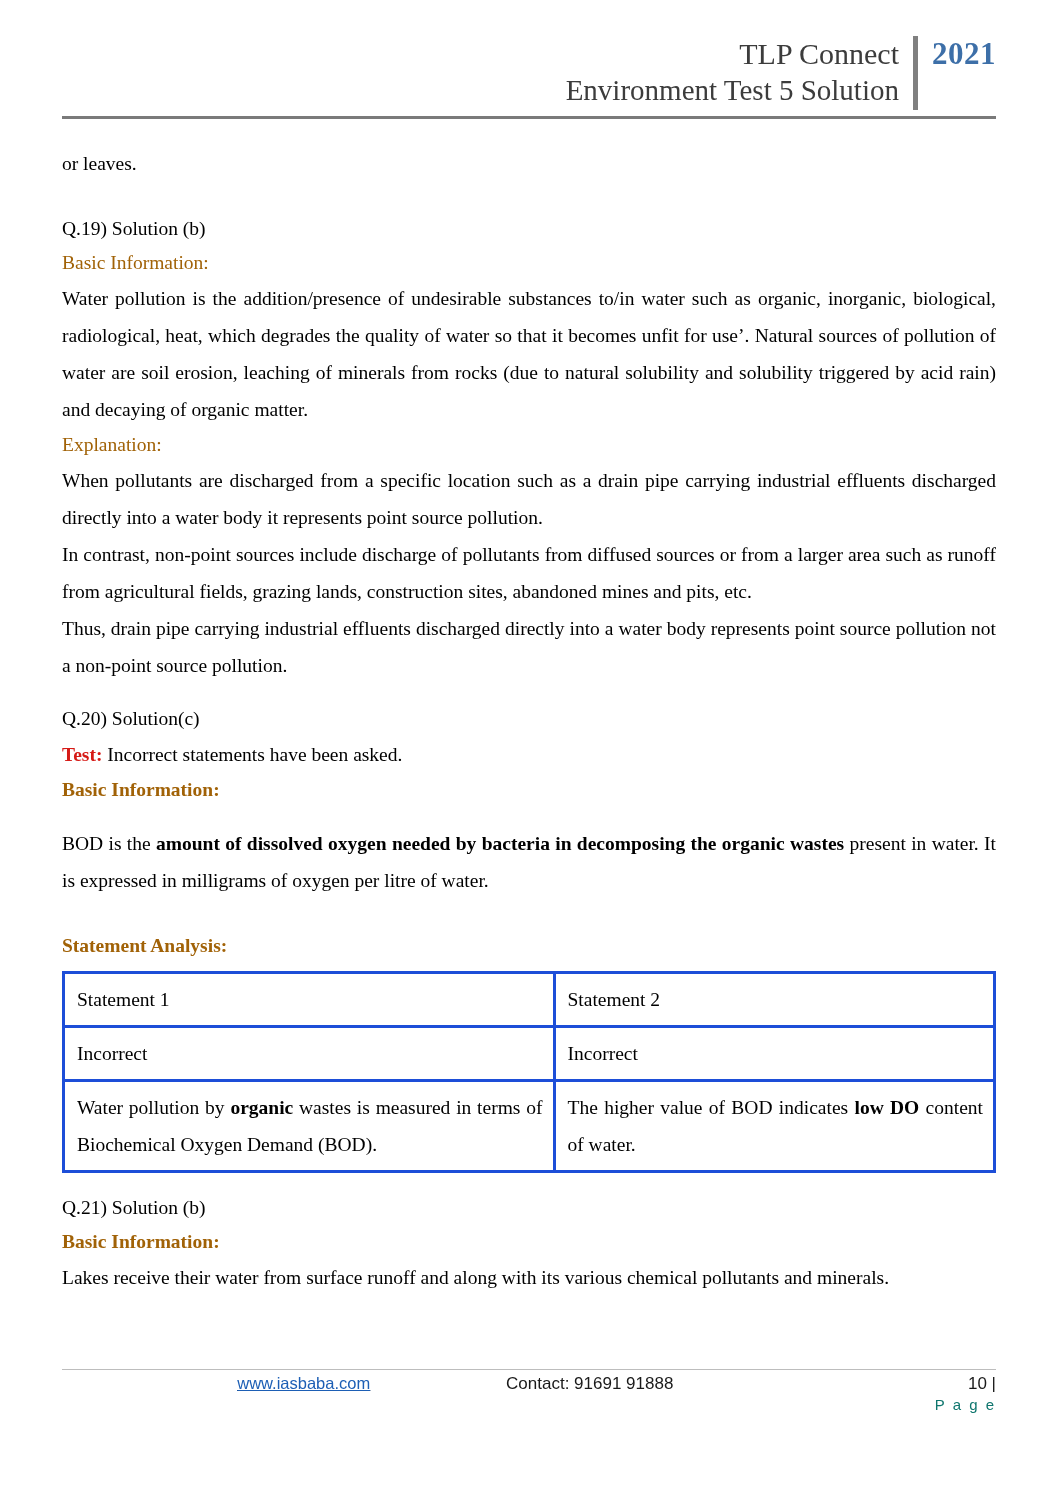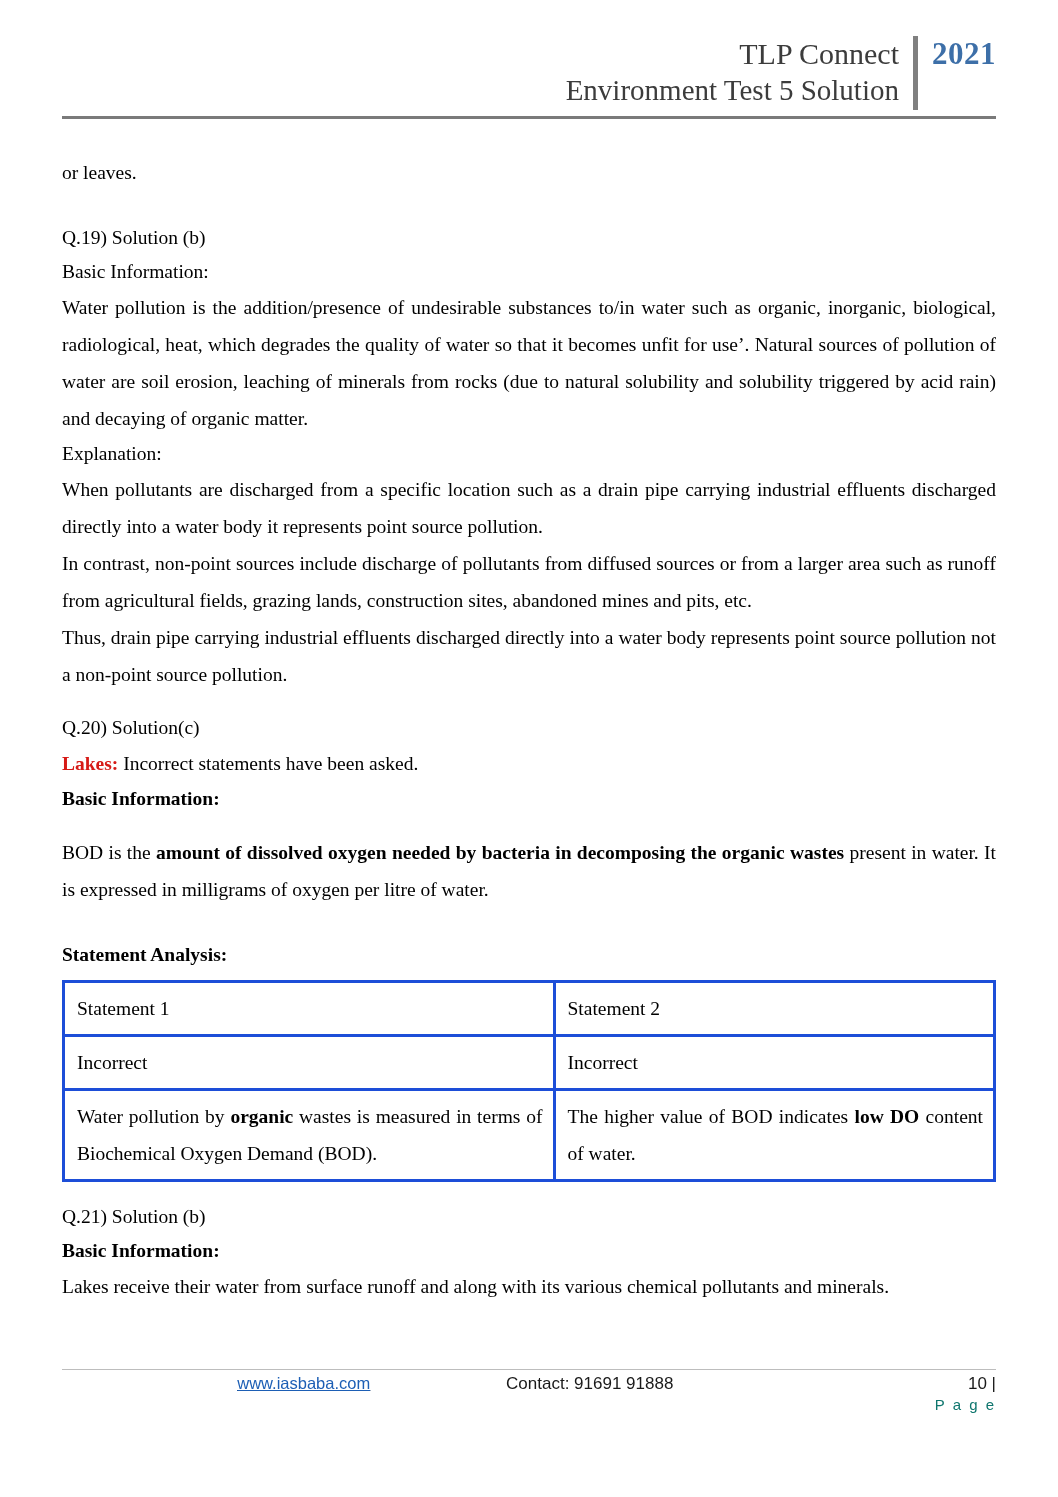--- a/index.html
+++ b/index.html
@@ -64,38 +64,38 @@
     letter-spacing: 0.5px;
   }
   .header-rule {
     margin: 6px 62px 0 62px;
     border-top: 3px solid #7a7a7a;
   }
 
   
   .content {
     padding: 0 62px;
-    margin-top: 35px;
+    margin-top: 26px;
   }
   p {
     margin: 0;
     font-size: 19.5px;
     line-height: 37px;
     text-align: justify;
   }
   p.nojustify { text-align: left; }
   .spacer-sm { height: 18px; }
   .spacer-md { height: 30px; }
 
   .qhead {
     font-size: 19.5px;
     line-height: 34px;
   }
   .redhead {
-    color: #000000;
+    color: #a16207;
     font-size: 19.5px;
     line-height: 34px;
   }
   .redhead.bold { font-weight: bold; }
   .red-inline { color: #d61a16; font-weight: bold; }
   b { font-weight: bold; }
 
   
   table.analysis {
     border-collapse: collapse;
@@ -192,21 +192,21 @@
     <p>Water pollution is the addition/presence of undesirable substances to/in water such as organic, inorganic, biological, radiological, heat, which degrades the quality of water so that it becomes unfit for use’. Natural sources of pollution of water are soil erosion, leaching of minerals from rocks (due to natural solubility and solubility triggered by acid rain) and decaying of organic matter.</p>
 
     <p class="redhead nojustify">Explanation:</p>
     <p>When pollutants are discharged from a specific location such as a drain pipe carrying industrial effluents discharged directly into a water body it represents point source pollution.</p>
     <p>In contrast, non-point sources include discharge of pollutants from diffused sources or from a larger area such as runoff from agricultural fields, grazing lands, construction sites, abandoned mines and pits, etc.</p>
     <p>Thus, drain pipe carrying industrial effluents discharged directly into a water body  represents point source pollution not a non-point source pollution.</p>
 
     <div class="spacer-sm"></div>
 
     <p class="qhead nojustify">Q.20) Solution(c)</p>
-    <p class="nojustify"><span class="red-inline">Lakes:</span><span> Incorrect statements have been asked.</span></p>
+    <p class="nojustify"><span class="red-inline">Test:</span><span> Incorrect statements have been asked.</span></p>
     <p class="redhead bold nojustify">Basic Information:</p>
 
     <div class="spacer-sm"></div>
 
     <p><span>BOD is the </span><b>amount of dissolved oxygen needed by bacteria in decomposing the organic wastes</b><span> present in water. It is expressed in milligrams of oxygen per litre of water.</span></p>
 
     <div class="spacer-md"></div>
 
     <p class="redhead bold nojustify">Statement Analysis:</p>
 

